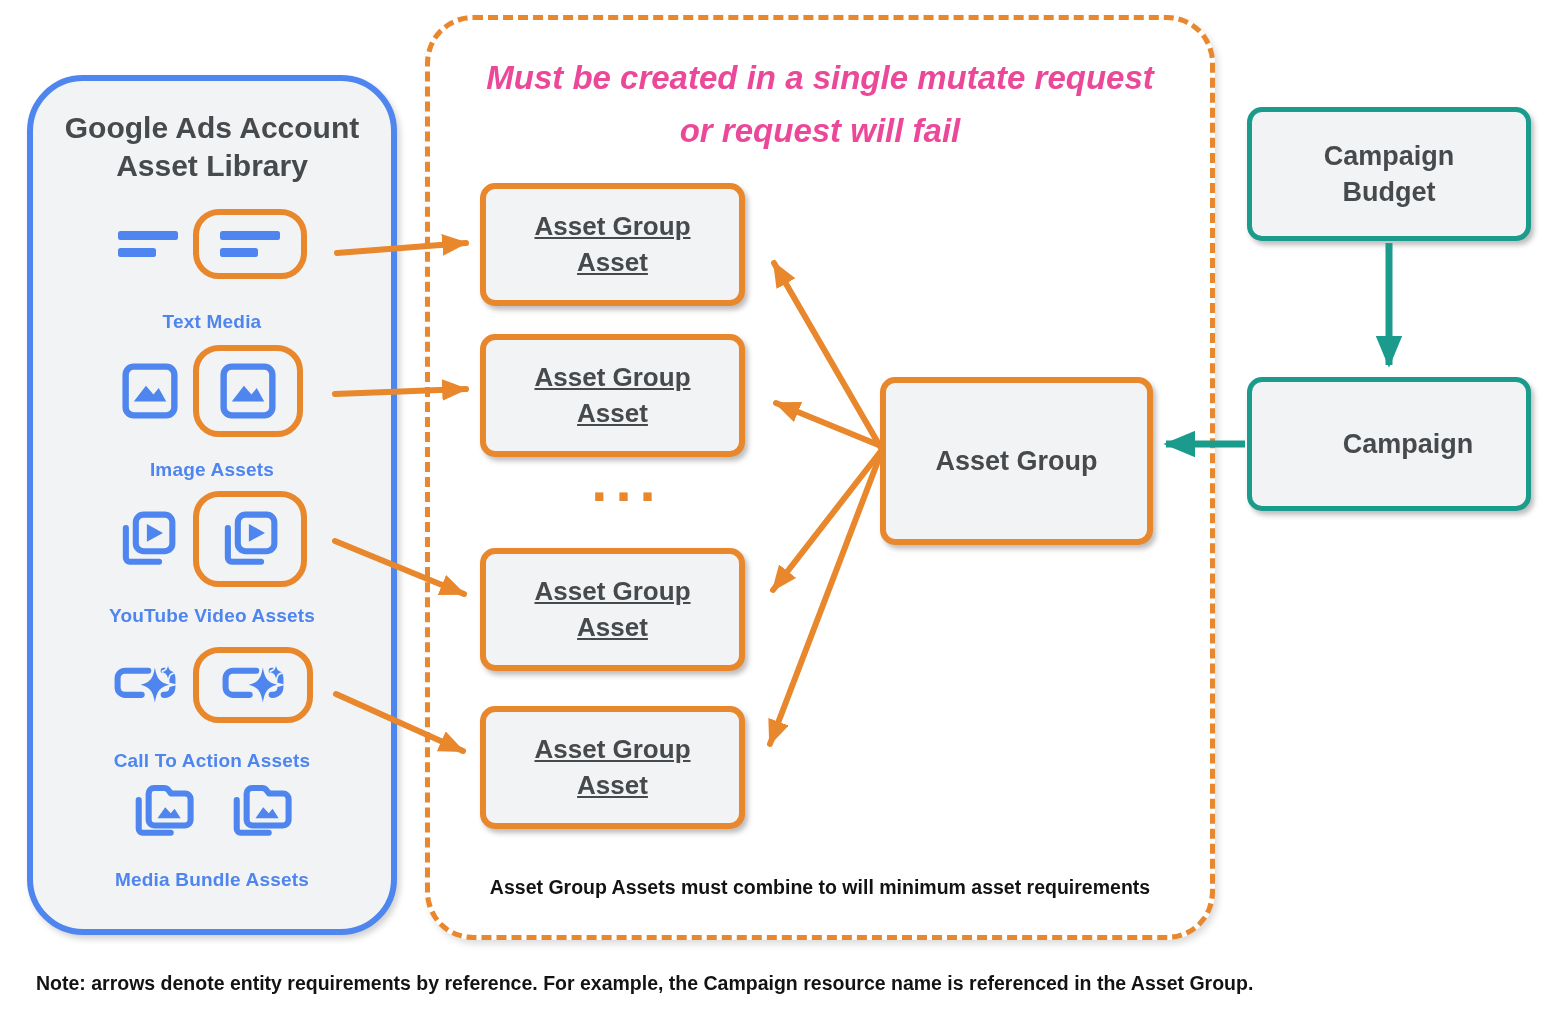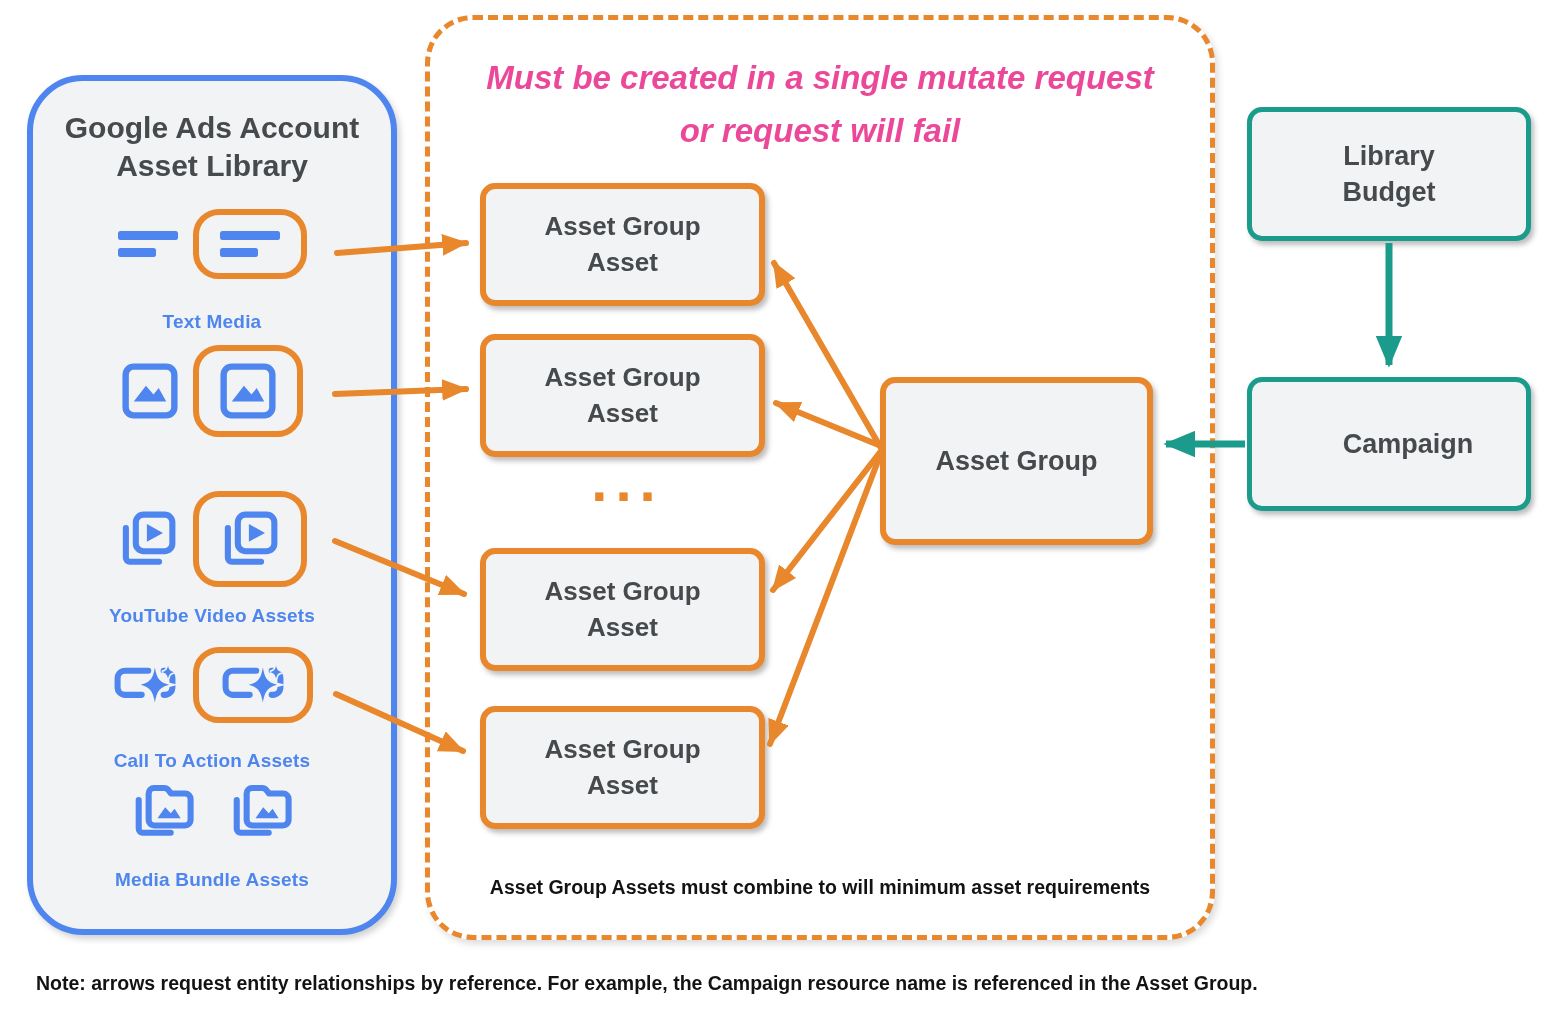--- a/index.html
+++ b/index.html
@@ -48,21 +48,21 @@
   .ellipsis{
     position:absolute;left:480px;top:452px;width:295px;text-align:center;
     color:#E8872B;font-size:58px;letter-spacing:8px;line-height:1;
   }
   
   .node{
     position:absolute;box-sizing:border-box;background:#F1F3F4;border-radius:15px;
     display:flex;align-items:center;justify-content:center;text-align:center;
     color:#474A4D;box-shadow:3px 4px 5px rgba(70,70,70,0.35);
   }
-  .aga{left:480px;width:285px;height:123px;border:6px solid #E8872B;font-size:26px;line-height:1.35;}
+  .aga{left:480px;width:265px;height:123px;border:6px solid #E8872B;font-size:26px;line-height:1.35;text-decoration:underline;}
   .aga span{display:inline-block;max-width:200px;}
   .aga1{top:183px;} .aga2{top:334px;} .aga3{top:548px;} .aga4{top:706px;}
   .asset-group{left:880px;top:377px;width:273px;height:168px;border:6px solid #E8872B;font-size:27px;justify-content:center;}
   .teal-node{border:5px solid #1A9B8B;font-size:27px;line-height:1.35;}
   .campaign-budget{left:1247px;top:107px;width:284px;height:134px;}
   .campaign-budget span{display:inline-block;max-width:175px;}
   .campaign{left:1247px;top:377px;width:284px;height:134px;padding-left:38px;}
   
   .arrows{position:absolute;left:0;top:0;width:1552px;height:1017px;pointer-events:none;z-index:40;}
   
@@ -107,20 +107,21 @@
       </span>
       <span class="enclosure">
         <span class="plain-icon">
           <svg class="blue-svg" width="58" height="58" viewBox="0 0 50 50">
             <rect x="4" y="4" width="42" height="42" rx="7" fill="none" stroke="#4E85EE" stroke-width="5.5"></rect>
             <path d="M11 34 L21.5 20.5 L28 28 L32.5 22.5 L39 34 Z" fill="#4E85EE"></path>
           </svg>
         </span>
       </span>
     </div>
+    <div class="row-label r2l">Image Assets</div>
 
     <div class="icon-row r3i">
       <span class="plain-icon">
         <svg class="blue-svg" width="62" height="62" viewBox="0 0 56 56">
           <path d="M8 18 V45 c0 2 1.6 3.6 3.6 3.6 H38" fill="none" stroke="#4E85EE" stroke-width="5.5" stroke-linecap="round"></path>
           <rect x="17" y="6" width="33" height="33" rx="7" fill="none" stroke="#4E85EE" stroke-width="5.5"></rect>
           <path d="M27 14.5 L41.5 22.5 L27 30.5 Z" fill="#4E85EE"></path>
         </svg>
       </span>
       <span class="enclosure">
@@ -195,21 +196,21 @@
   <div class="node aga aga4">
       <span>Asset Group Asset</span>
     </div>
 
   <div class="mutate-footnote">Asset Group Assets must combine to will minimum asset requirements</div>
 
   <div class="node asset-group">
       <span>Asset Group</span>
     </div>
   <div class="node teal-node campaign-budget">
-      <span>Library Budget</span>
+      <span>Campaign Budget</span>
     </div>
   <div class="node teal-node campaign">
       <span>Campaign</span>
     </div>
 
   <svg class="arrows" viewBox="0 0 1552 1017">
     <defs>
       <marker id="mo" viewBox="0 0 12 10" refX="11" refY="5" markerWidth="26" markerHeight="22" markerUnits="userSpaceOnUse" orient="auto">
         <path d="M0 0 L12 5 L0 10 Z" fill="#E8872B"></path>
       </marker>
@@ -231,14 +232,14 @@
       <line x1="881" y1="451" x2="773" y2="590" marker-end="url(#mo)"></line>
       <line x1="881" y1="453" x2="770" y2="744" marker-end="url(#mo)"></line>
     </g>
 
     <g stroke="#1A9B8B" stroke-width="7" stroke-linecap="butt" fill="none">
       <line x1="1389" y1="243" x2="1389" y2="365" marker-end="url(#mt)"></line>
       <line x1="1245" y1="444" x2="1166" y2="444" marker-end="url(#mt)"></line>
     </g>
   </svg>
 
-  <div class="note">Note: arrows request entity relationships by reference. For example, the Campaign resource name is referenced in the Asset Group.</div>
+  <div class="note">Note: arrows denote entity requirements by reference. For example, the Campaign resource name is referenced in the Asset Group.</div>
 </div>
 
 </body></html>

